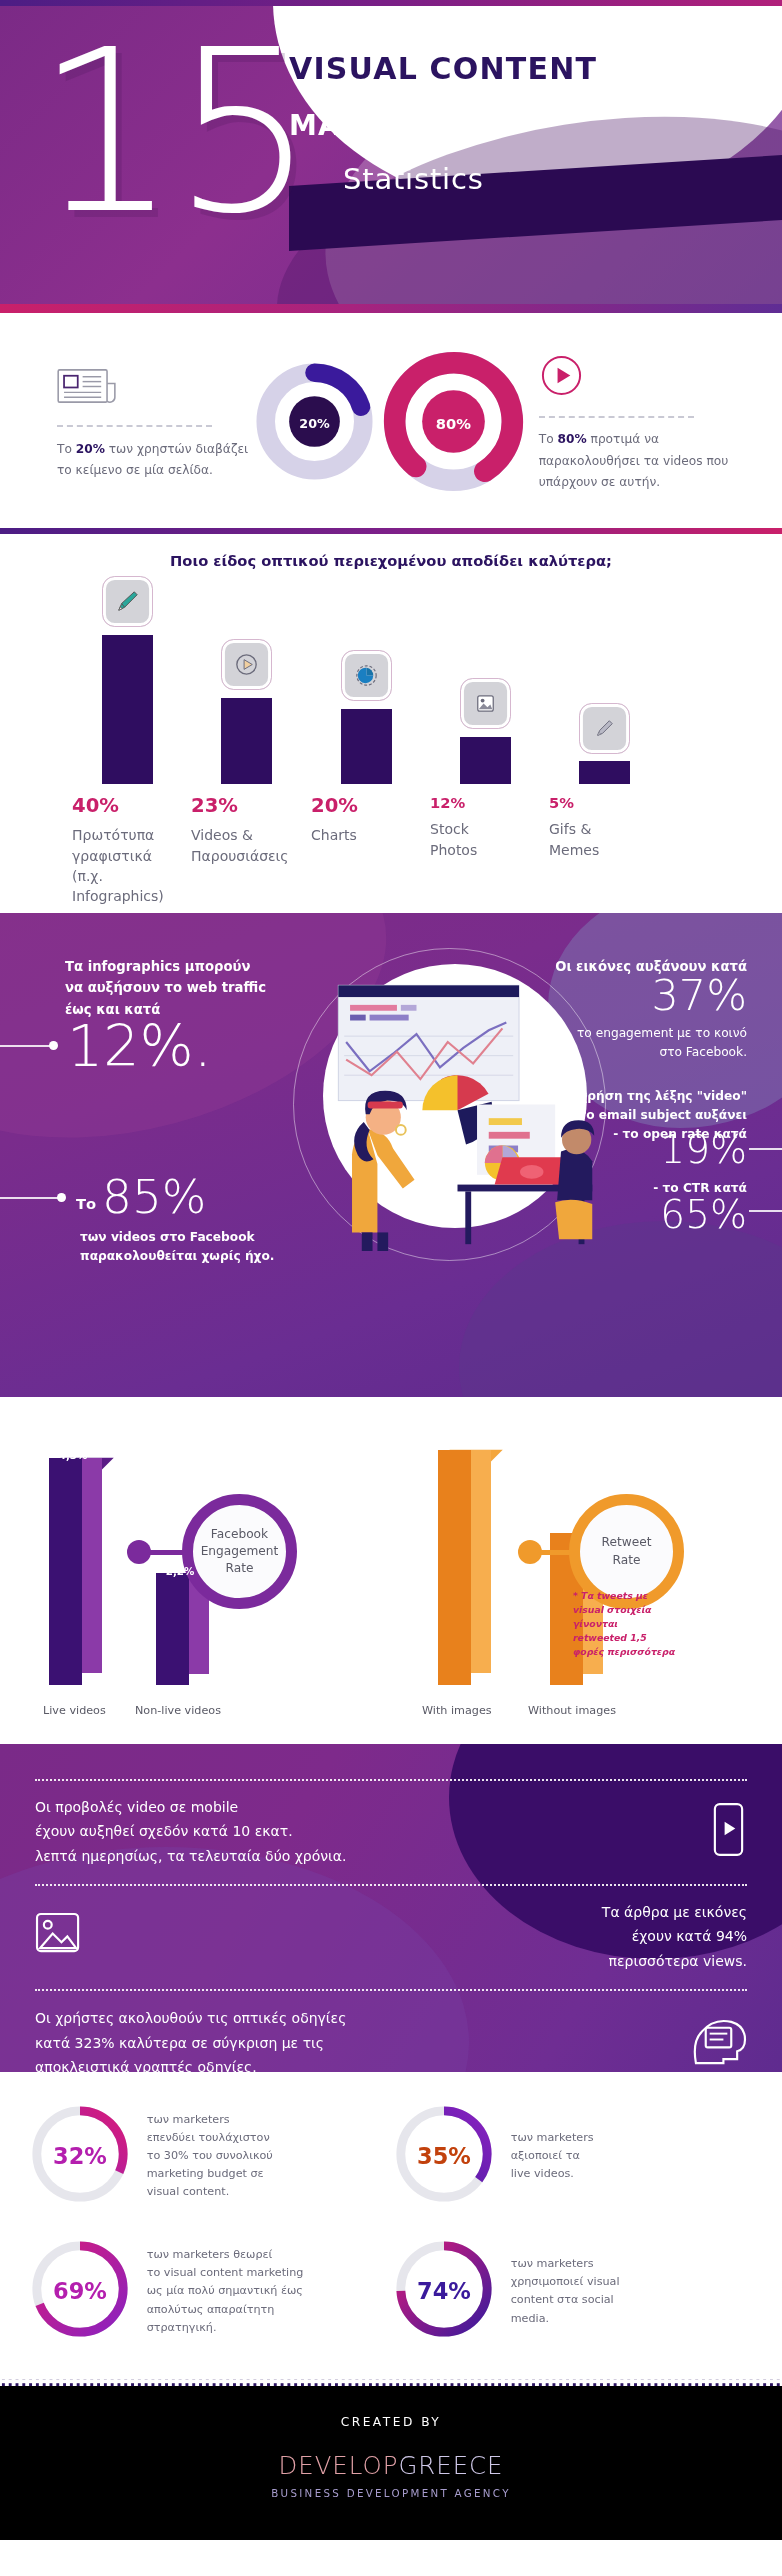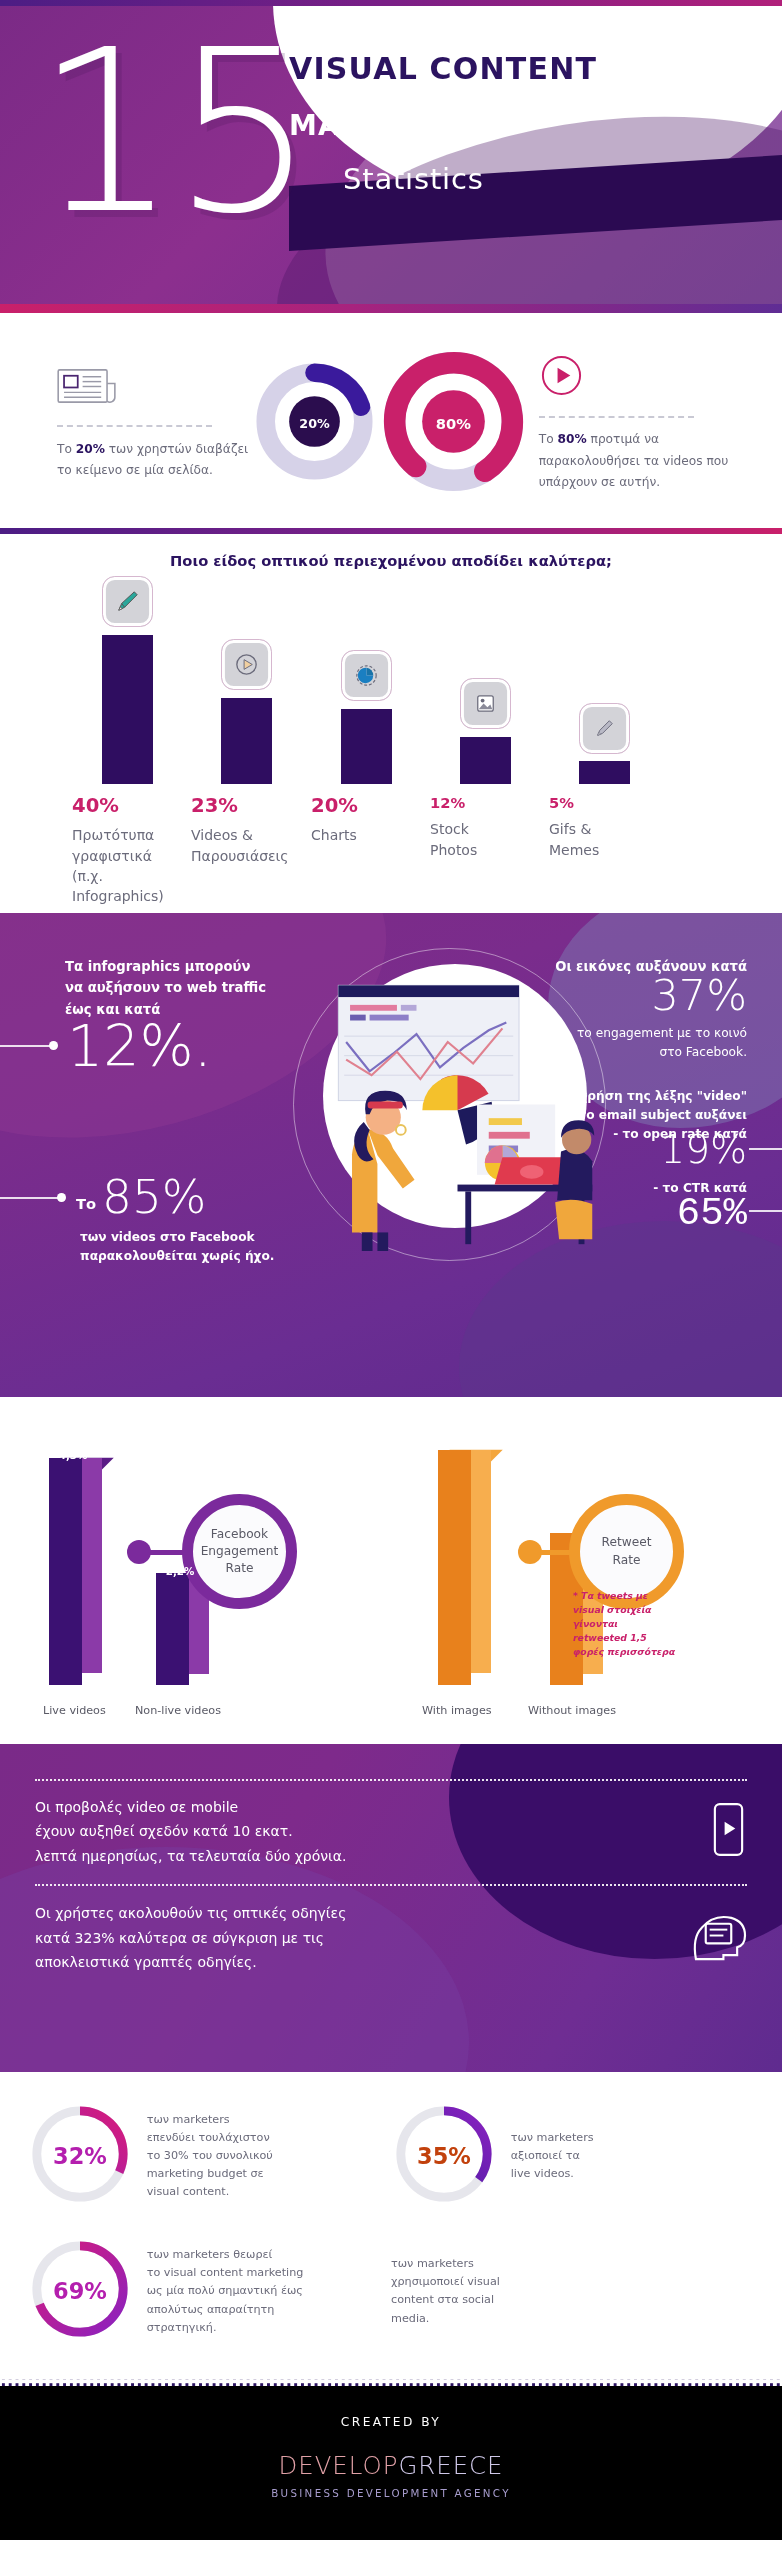--- a/index.html
+++ b/index.html
@@ -431,21 +431,21 @@
     <div class="il-txt il-sub" style="right:35px;top:111px;text-align:right;white-space:pre-line;">το engagement με το κοινό
 στο Facebook.</div>
 
     <div class="il-txt il-sub" style="right:35px;top:174px;text-align:right;white-space:pre-line;font-weight:bold;">Η χρήση της λέξης "video"
 στο email subject αυξάνει
 - το open rate κατά</div>
     <div class="marker-line" style="right:0;top:235px;width:33px;"></div>
     <div class="il-txt il-big" style="right:35px;top:217px;font-size:39px;text-align:right;">19%</div>
     <div class="il-txt il-sub" style="right:35px;top:266px;text-align:right;font-weight:bold;">- το CTR κατά</div>
     <div class="marker-line" style="right:0;top:297px;width:33px;"></div>
-    <div class="il-txt il-big" style="right:35px;top:282px;font-size:39px;text-align:right;font-family:Liberation Mono, monospace;">65%</div>
+    <div class="il-txt il-big" style="right:35px;top:282px;font-size:39px;text-align:right;">65%</div>
   </div>
 
   <div class="sec-3d">
 
     <div class="bar3" style="left:49px;height:235px;">
       <div class="v" style="top:-1px;">4,3%</div>
       <div class="top" style="top:0;background:#5a1c86;transform:skewX(-45deg) scaleY(.6);transform-origin:left bottom;"></div>
       <div class="face" style="height:227px;background:#3b1172;"></div>
       <div class="side" style="height:215px;background:#8b3aa8;bottom:11.7px;"></div>
     </div>
@@ -517,20 +517,37 @@
         <div>
           <svg width="37" height="55" viewBox="0 0 38 56">
             <rect x="5" y="2" width="28" height="52" rx="5" fill="none" stroke="#fff" stroke-width="2.2"></rect>
             <path d="M15 20 L26 27 L15 34 Z" fill="#fff"></path>
           </svg>
         </div>
       </div>
       <div class="dot-rule" style="margin-top:15.6px;"></div>
     </div>
 
+    <div class="dk-row" style="padding-top:13.7px;">
+      <div style="display:flex;align-items:center;justify-content:space-between;">
+        <div>
+          <svg width="51" height="45" viewBox="0 0 52 46">
+            <rect x="2" y="2" width="42" height="38" rx="4" fill="none" stroke="#fff" stroke-width="2.2"></rect>
+            <circle cx="13" cy="13" r="4" fill="none" stroke="#fff" stroke-width="2.2"></circle>
+            <path d="M5 37 L18 22 L27 31 L33 25 L42 37 Z" fill="none" stroke="#fff" stroke-width="2.2"></path>
+          </svg>
+        </div>
+        <div class="dk-t right">
+          <div>Τα άρθρα με εικόνες</div>
+          <div>έχουν κατά 94%</div>
+          <div>περισσότερα views.</div>
+        </div>
+      </div>
+      <div class="dot-rule" style="margin-top:15.6px;"></div>
+    </div>
 
     <div class="dk-row" style="padding-top:15.6px;">
       <div style="display:flex;align-items:center;justify-content:space-between;">
         <div class="dk-t">
           <div>Οι χρήστες ακολουθούν τις οπτικές οδηγίες</div>
           <div>κατά 323% καλύτερα σε σύγκριση με τις</div>
           <div>αποκλειστικά γραπτές οδηγίες.</div>
         </div>
         <div>
           <svg width="57" height="53" viewBox="0 0 58 54">
@@ -608,20 +625,33 @@
         <div class="m-cap">
           <div>των marketers θεωρεί</div>
           <div>το visual content marketing</div>
           <div>ως μία πολύ σημαντική έως</div>
           <div>απολύτως απαραίτητη</div>
           <div>στρατηγική.</div>
         </div>
       </div>
 
       <div class="m-item">
+        <div class="m-donut">
+          <svg width="106" height="106" viewBox="0 0 108 108">
+            <defs>
+              <linearGradient id="g74" x1="1" y1="0" x2="0" y2="1">
+                <stop offset="0%" stop-color="#d81b7a"></stop>
+                  <stop offset="100%" stop-color="#3a1a9c"></stop>
+              </linearGradient>
+            </defs>
+            <circle cx="54" cy="54" r="44" fill="none" stroke="#e6e6ec" stroke-width="9"></circle>
+            <circle cx="54" cy="54" r="44" fill="none" stroke="url(#g74)" stroke-width="9" stroke-dasharray="205 276" transform="rotate(-90 54 54)"></circle>
+          </svg>
+          <div class="mv" style="color:#3a1a9c;">74%</div>
+        </div>
         <div class="m-cap">
           <div>των marketers</div>
           <div>χρησιμοποιεί visual</div>
           <div>content στα social</div>
           <div>media.</div>
         </div>
       </div>
 
     </div>
   </div>

